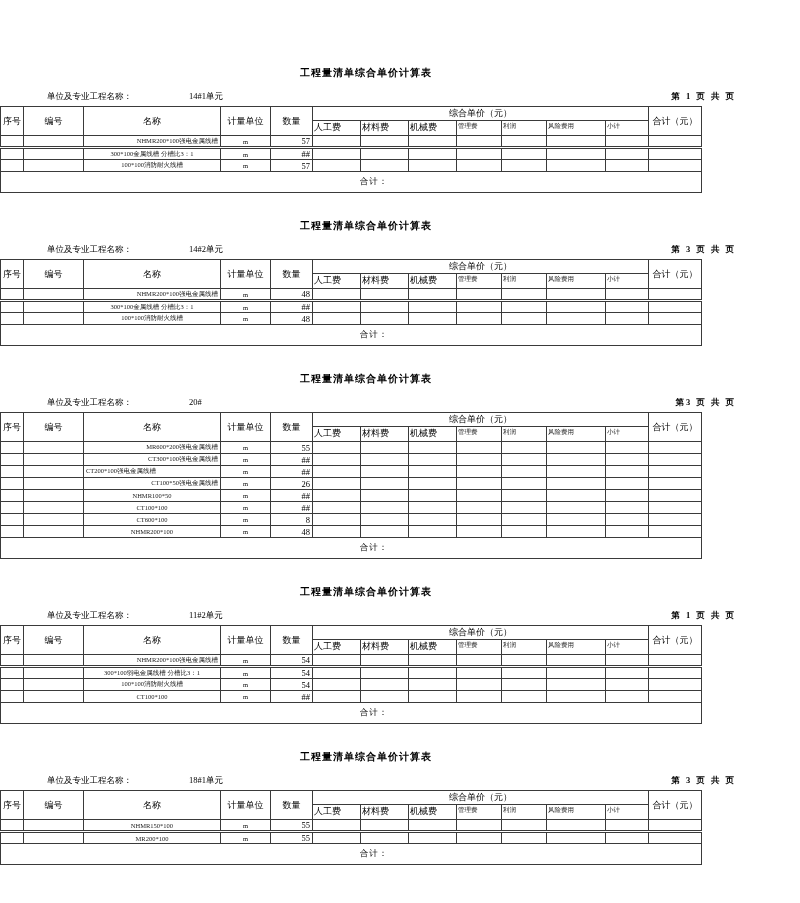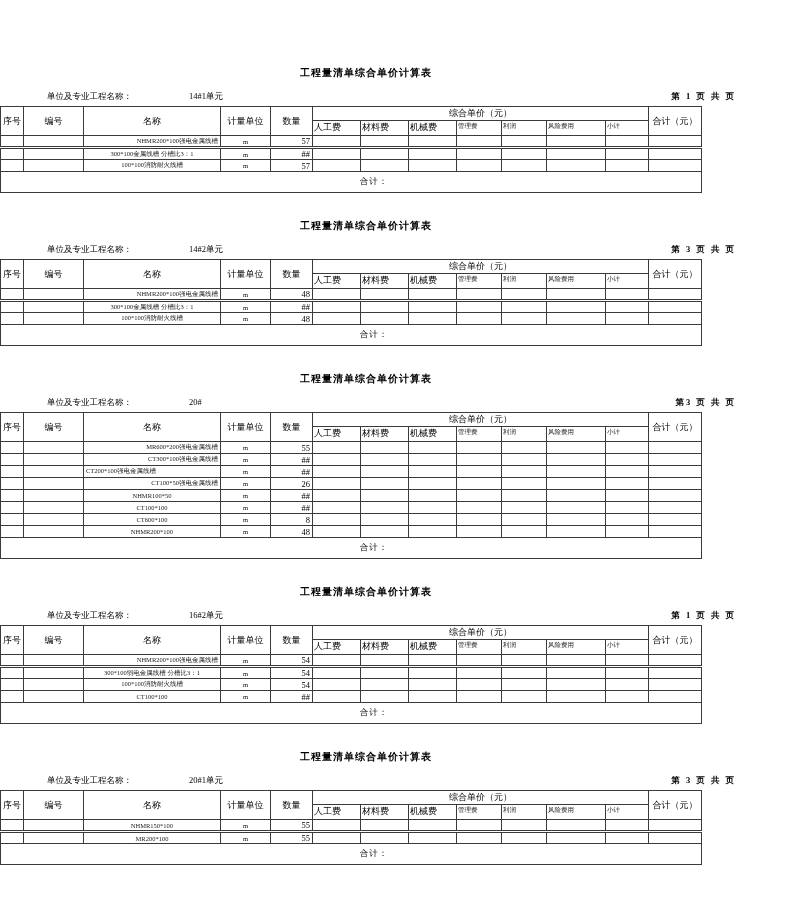--- a/index.html
+++ b/index.html
@@ -423,21 +423,21 @@
           <td colspan="13">合计：</td>
         </tr>
       </tfoot>
     </table>
   </section>
     <section class="sheet">
     <div class="sheet-title">工程量清单综合单价计算表</div>
     <div class="sheet-meta">
       <div class="meta-left">
         <span>单位及专业工程名称：</span>
-        <span class="meta-value">16#2单元</span>
+        <span class="meta-value">11#2单元</span>
       </div>
       <div class="meta-page">第 1 页 共  页</div>
     </div>
     <table>
       <colgroup>
         <col style="width:23px">
           <col style="width:60px">
           <col style="width:137px">
         <col style="width:50px">
           <col style="width:42px">
@@ -538,21 +538,21 @@
           <td colspan="13">合计：</td>
         </tr>
       </tfoot>
     </table>
   </section>
     <section class="sheet">
     <div class="sheet-title">工程量清单综合单价计算表</div>
     <div class="sheet-meta">
       <div class="meta-left">
         <span>单位及专业工程名称：</span>
-        <span class="meta-value">20#1单元</span>
+        <span class="meta-value">18#1单元</span>
       </div>
       <div class="meta-page">第 3 页 共  页</div>
     </div>
     <table>
       <colgroup>
         <col style="width:23px">
           <col style="width:60px">
           <col style="width:137px">
         <col style="width:50px">
           <col style="width:42px">

